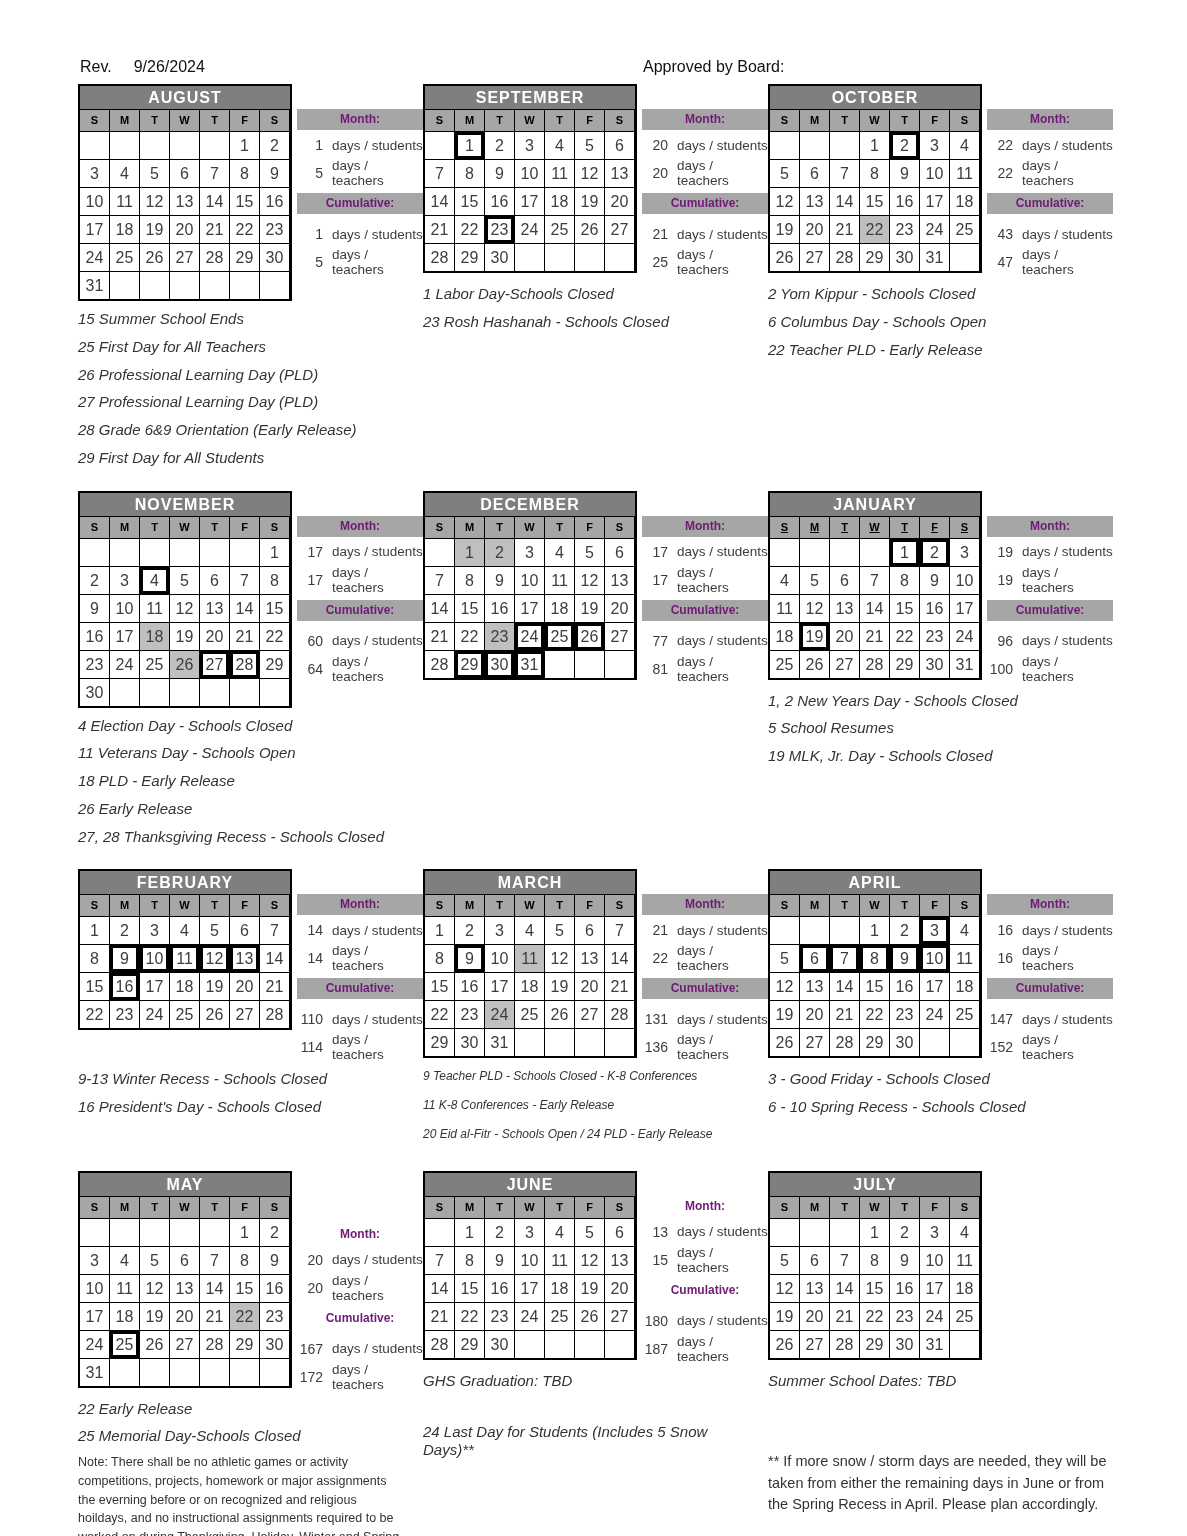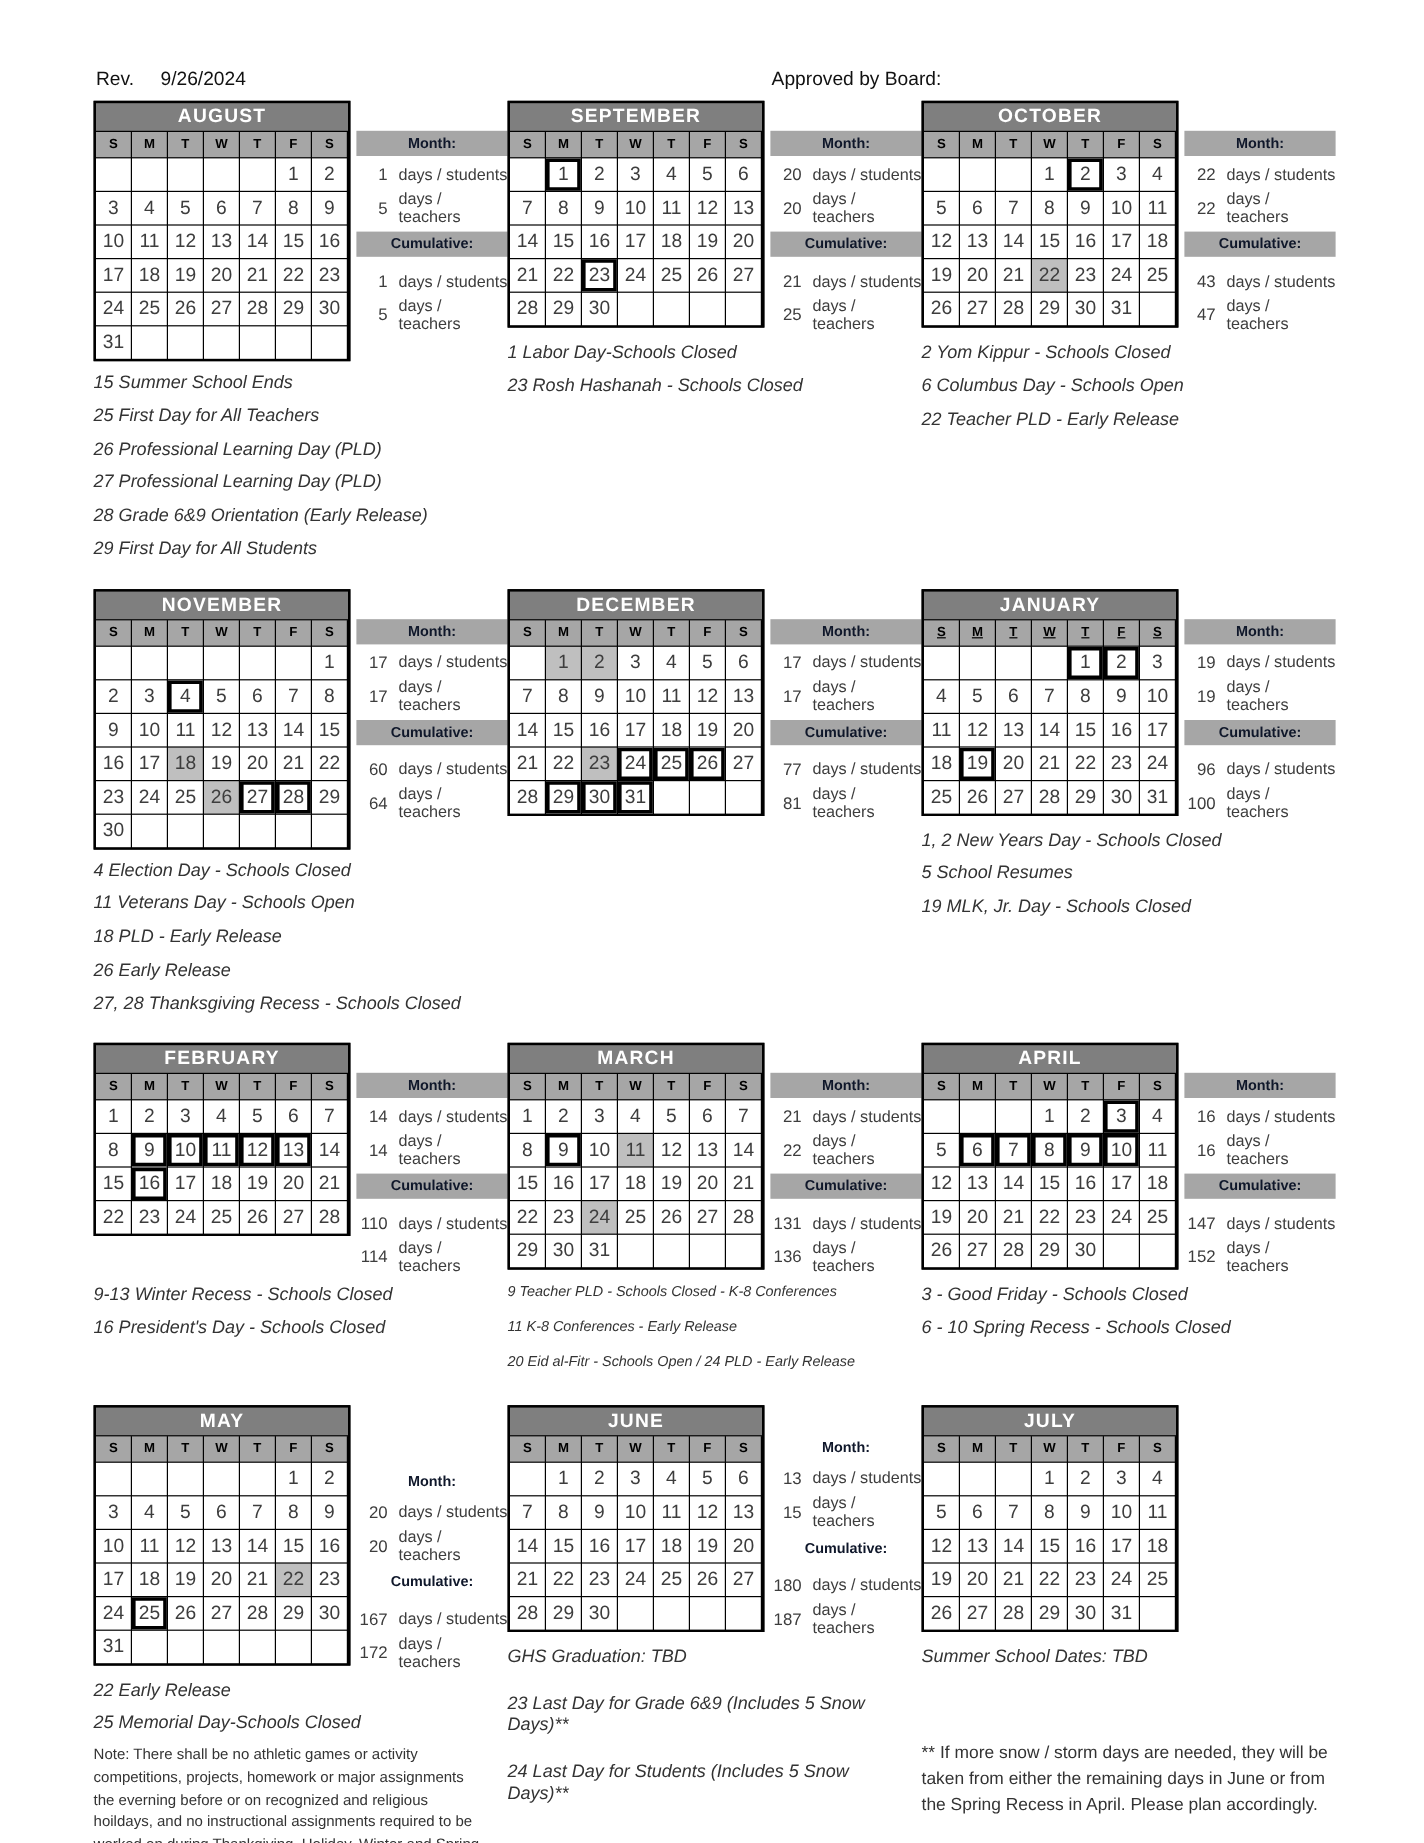--- a/index.html
+++ b/index.html
@@ -24,21 +24,21 @@
   .weekday-row{display:grid;grid-template-columns:repeat(7,29px);gap:1px;background:#000;}
   .wd{height:21px;background:var(--band-gray);color:#000;font-weight:bold;font-size:11px;text-align:center;line-height:21px;}
   .wd.ul{text-decoration:underline;}
   .cal-body{display:grid;grid-template-columns:repeat(7,29px);grid-auto-rows:27px;gap:1px;background:#000;border-top:1px solid #000;}
   .cell{background:#fff;font-size:16px;color:var(--ink);text-align:center;line-height:27px;}
   .cell.shaded{background:var(--shade-gray);}
   .cell.boxed{box-shadow:inset 0 0 0 3px #000;}
   .month-stats{width:126px;margin-left:5px;margin-top:25px;flex:none;}
   .month-stats.hidden{visibility:hidden;}
   .month-stats.shift1{margin-top:53px;}
-  .stat-band{height:21px;background:var(--band-gray);color:#0f172a;font-weight:bold;font-size:12px;text-align:center;line-height:21px;}
+  .stat-band{height:21px;background:var(--band-gray);color:#701a75;font-weight:bold;font-size:12px;text-align:center;line-height:21px;}
   .stat-band.b1{margin-bottom:1px;}
   .stat-band.b2{margin-bottom:6px;}
   .month-stats.plain .stat-band{background:transparent;}
   .stat-row{height:28px;display:flex;align-items:center;font-size:13.5px;}
   .stat-row .num{min-width:26px;text-align:right;margin-right:9px;font-size:14px;}
   .stat-row.r2{margin-bottom:6px;}
   .month-notes{margin-top:9px;font-size:15px;color:#333;width:335px;}
   .month-notes .note-line{margin-bottom:10.5px;line-height:1.15;font-style:italic;}
   .month-notes.small{font-size:12px;}
   .month-notes.small .note-line{margin-bottom:15px;}
@@ -927,21 +927,20 @@
             </div>
         <div class="stat-row r4">
               <span class="num">187</span>
               <span class="lbl">days / teachers</span>
             </div>
       </div>
     </div>
     <div class="month-notes">
           <div class="note-line">GHS Graduation: TBD</div>
           <div class="spacer-line"></div>
-          <div class="note-line">23 Last Day for Grade 6&amp;9 (Includes 5 Snow Days)**</div>
           <div class="spacer-line"></div>
           <div class="note-line">24 Last Day for Students (Includes 5 Snow Days)**</div>
         </div>
   </div>
 
   <div class="month-cell">
     <div class="month-group">
       <div class="cal">
         <div class="month-title">JULY</div>
         <div class="weekday-row">

